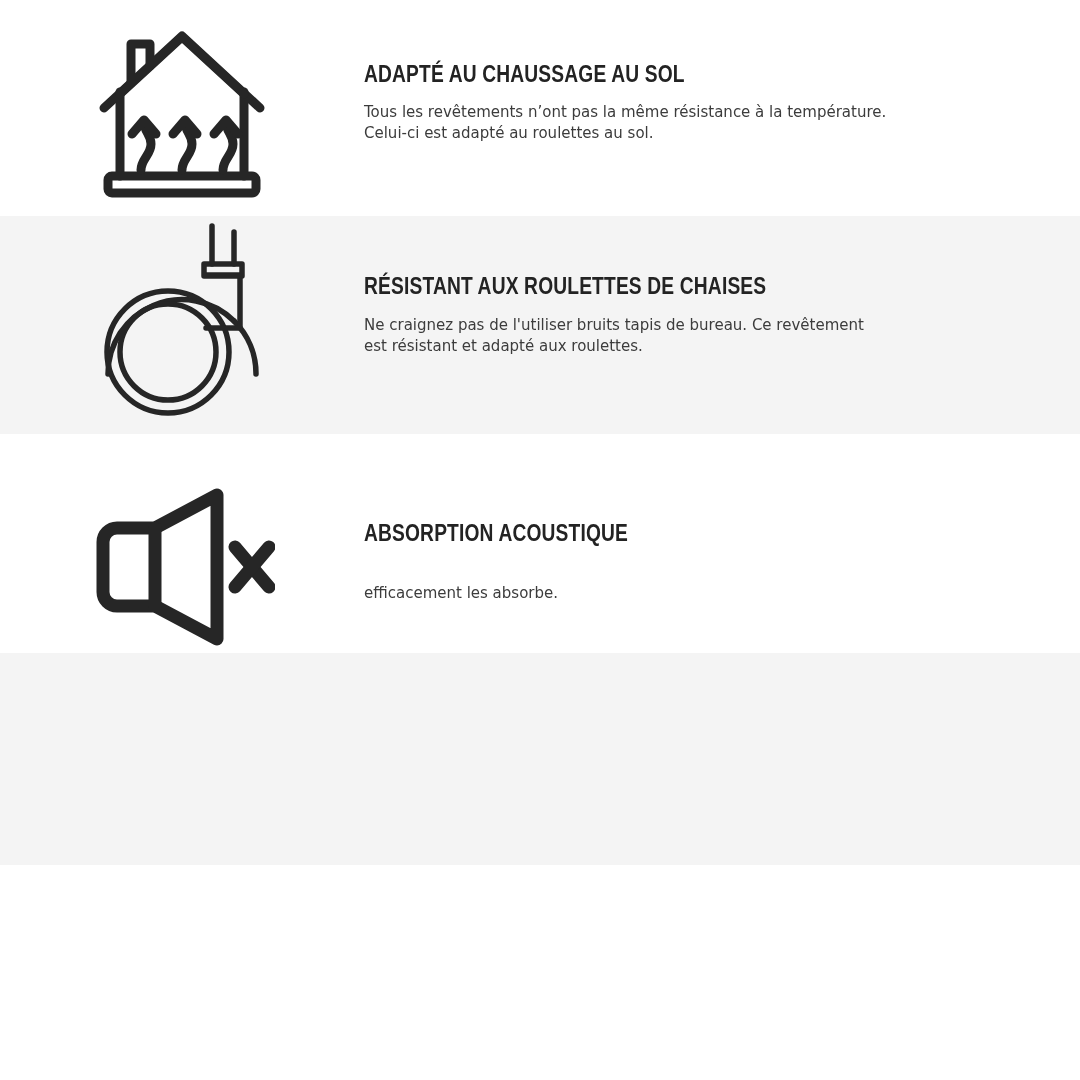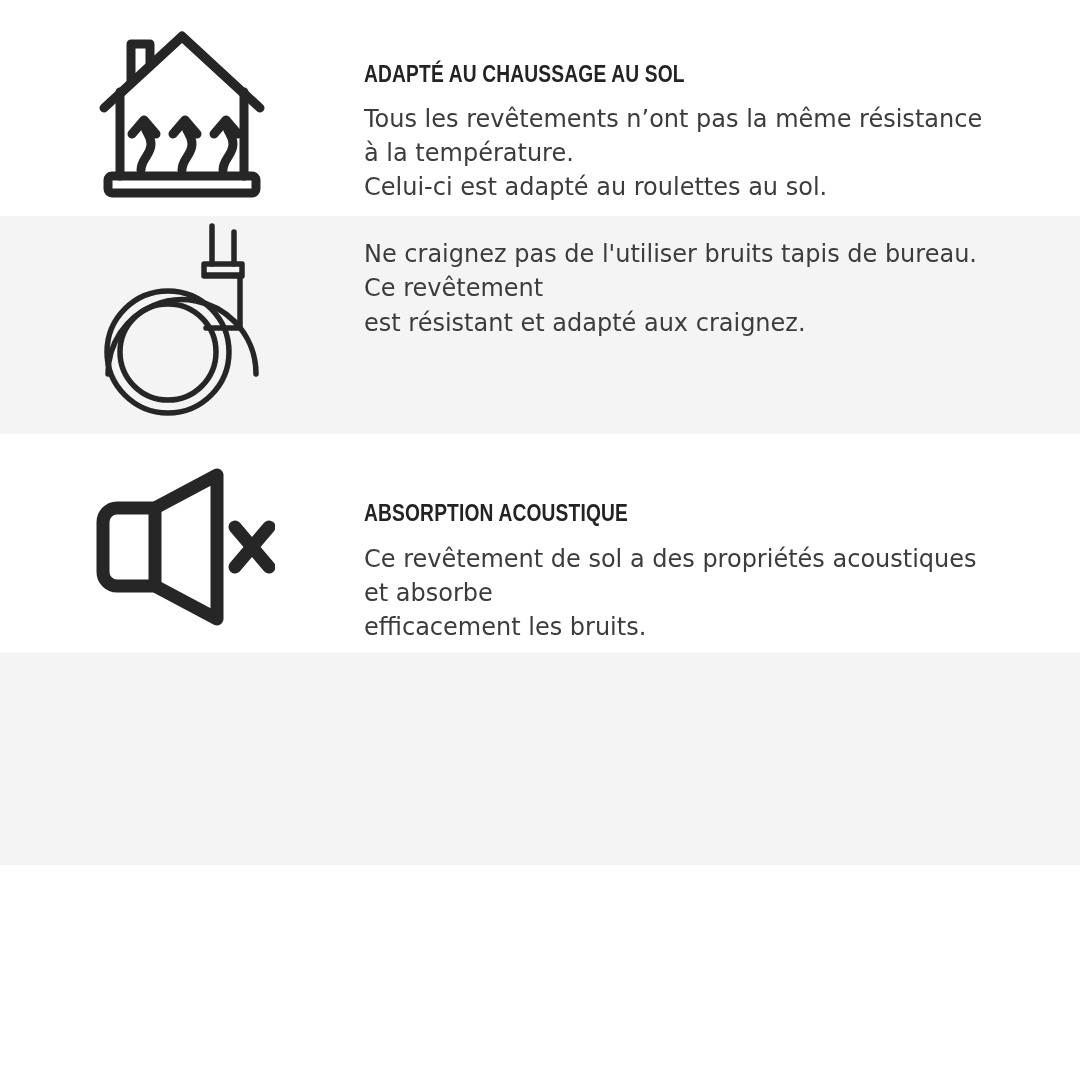--- a/index.html
+++ b/index.html
@@ -68,36 +68,36 @@
     text-transform: uppercase;
     transform: scaleX(0.80);
     transform-origin: left center;
     white-space: nowrap;
   }
 
   .feature-desc {
     margin: 0;
     font-family: "DejaVu Sans", "Liberation Sans", sans-serif;
     font-weight: 400;
-    font-size: 24px;
+    font-size: 15px;
     line-height: 1.43;
     color: #3c3c3c;
     max-width: 640px;
   }
 
   
   #row-underfloor            { top: 24px; }
   #row-underfloor .title-wrap{ padding-top: 36px; }
   #row-underfloor .desc-wrap { padding-top: 14px; }
 
   #row-casters               { top: 222px; }
   #row-casters .title-wrap   { padding-top: 50px; }
   #row-casters .desc-wrap    { padding-top: 15px; }
 
-  #row-acoustic              { top: 467px; justify-content: flex-end; }
+  #row-acoustic              { top: 487px; justify-content: flex-end; }
   #row-acoustic .title-wrap  { padding-top: 32px; }
   #row-acoustic .desc-wrap   { padding-top: 15px; }
 </style>
 </head>
 <body>
 
 <div class="page">
 
   <div class="band plain" style="top:0px;   height:216px;"></div>
   <div class="band shaded" style="top:216px; height:218px;"></div>
@@ -158,24 +158,27 @@
           <path d="M112 53 L146 53 L146 106 L112 106"></path>
 
           <rect x="110" y="42" width="38" height="12"></rect>
 
           <path d="M118 42 L118 4"></path>
           <path d="M140 42 L140 10"></path>
         </svg>
       </span>
     </div>
     <div class="text-cell">
+      <div class="title-wrap">
+        <h2 class="feature-title">RÉSISTANT AUX ROULETTES DE CHAISES</h2>
+      </div>
       <div class="desc-wrap">
         <p class="feature-desc">
           <span>Ne craignez pas de l'utiliser bruits tapis de bureau. Ce revêtement</span><br>
-          <span>est résistant et adapté aux craignez.</span>
+          <span>est résistant et adapté aux roulettes.</span>
         </p>
       </div>
     </div>
   </div>
 
   <div class="feature-row" id="row-acoustic">
     <div class="icon-cell">
       <span>
         <svg width="186" height="160" viewBox="0 0 186 160" fill="none" stroke="#262626" stroke-width="13" stroke-linecap="round" stroke-linejoin="round">
 
@@ -195,20 +198,20 @@
           <path d="M180 60 L146 100"></path>
         </svg>
       </span>
     </div>
     <div class="text-cell">
       <div class="title-wrap">
         <h2 class="feature-title">ABSORPTION ACOUSTIQUE</h2>
       </div>
       <div class="desc-wrap">
         <p class="feature-desc">
-          <span>Ce revêtement de sol a des propriétés acoustiques et absorbe</span><br>
-          <span>efficacement les bruits.</span>
+          <br>
+          <span>efficacement les absorbe.</span>
         </p>
       </div>
     </div>
   </div>
 
 </div>
 
 </body></html>

